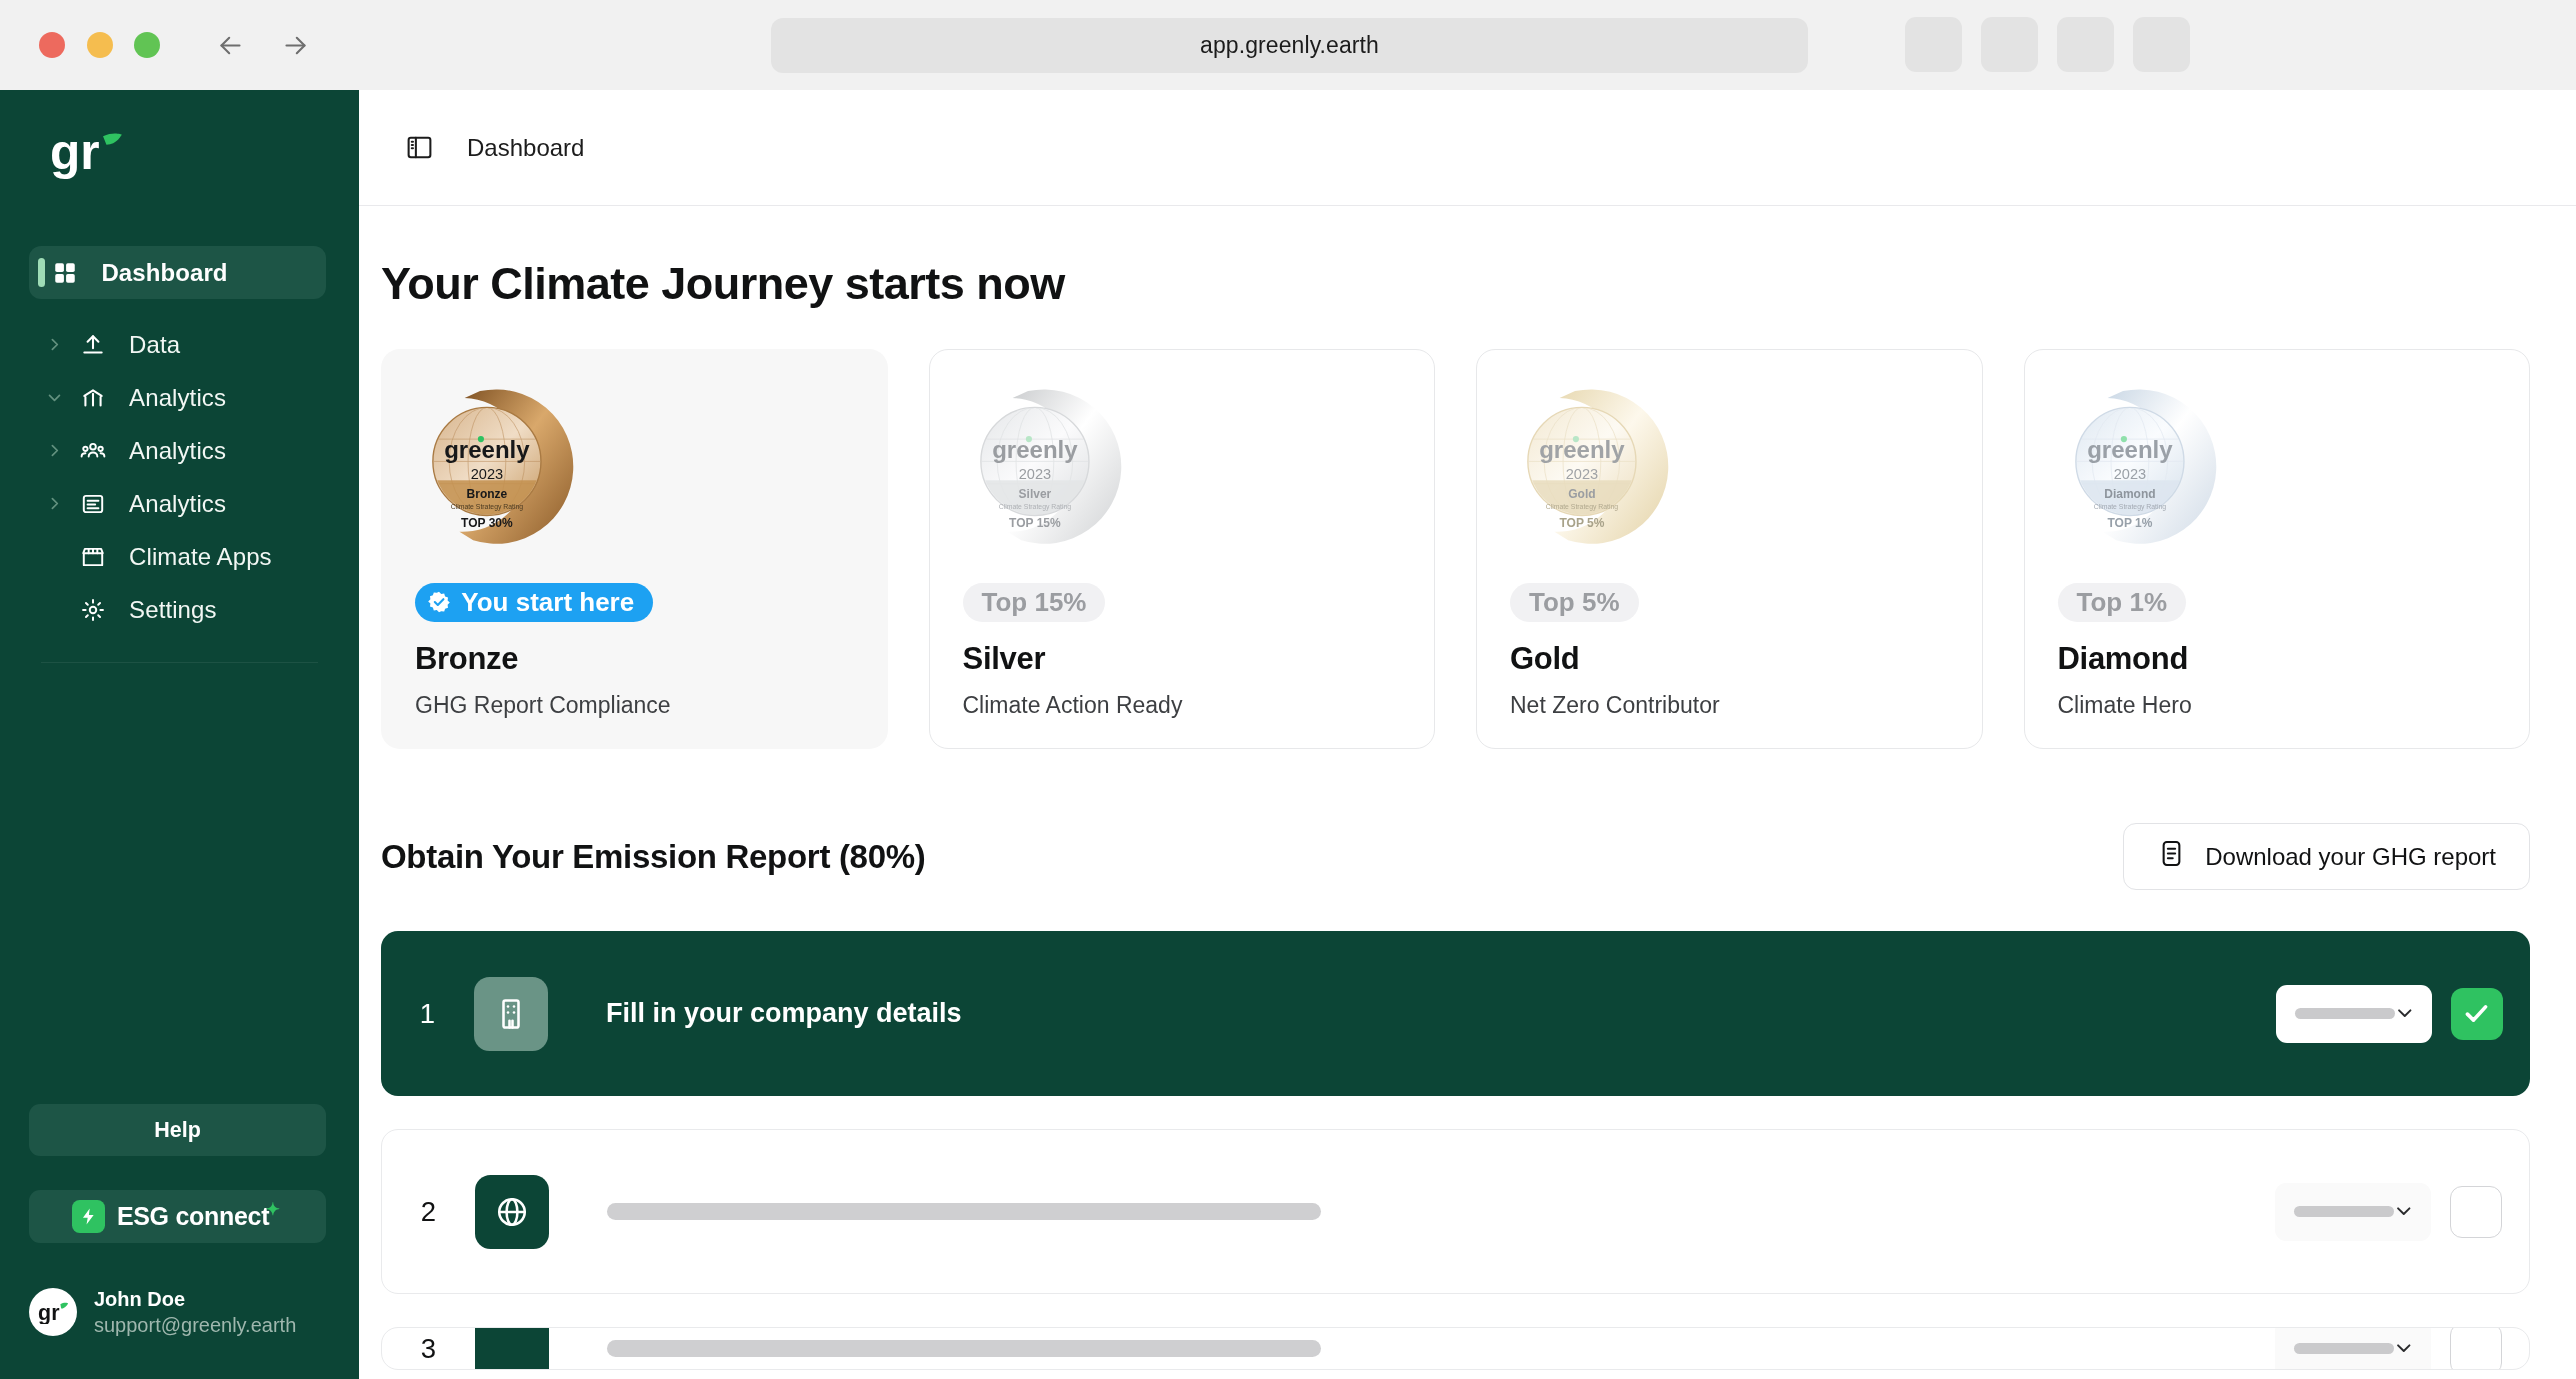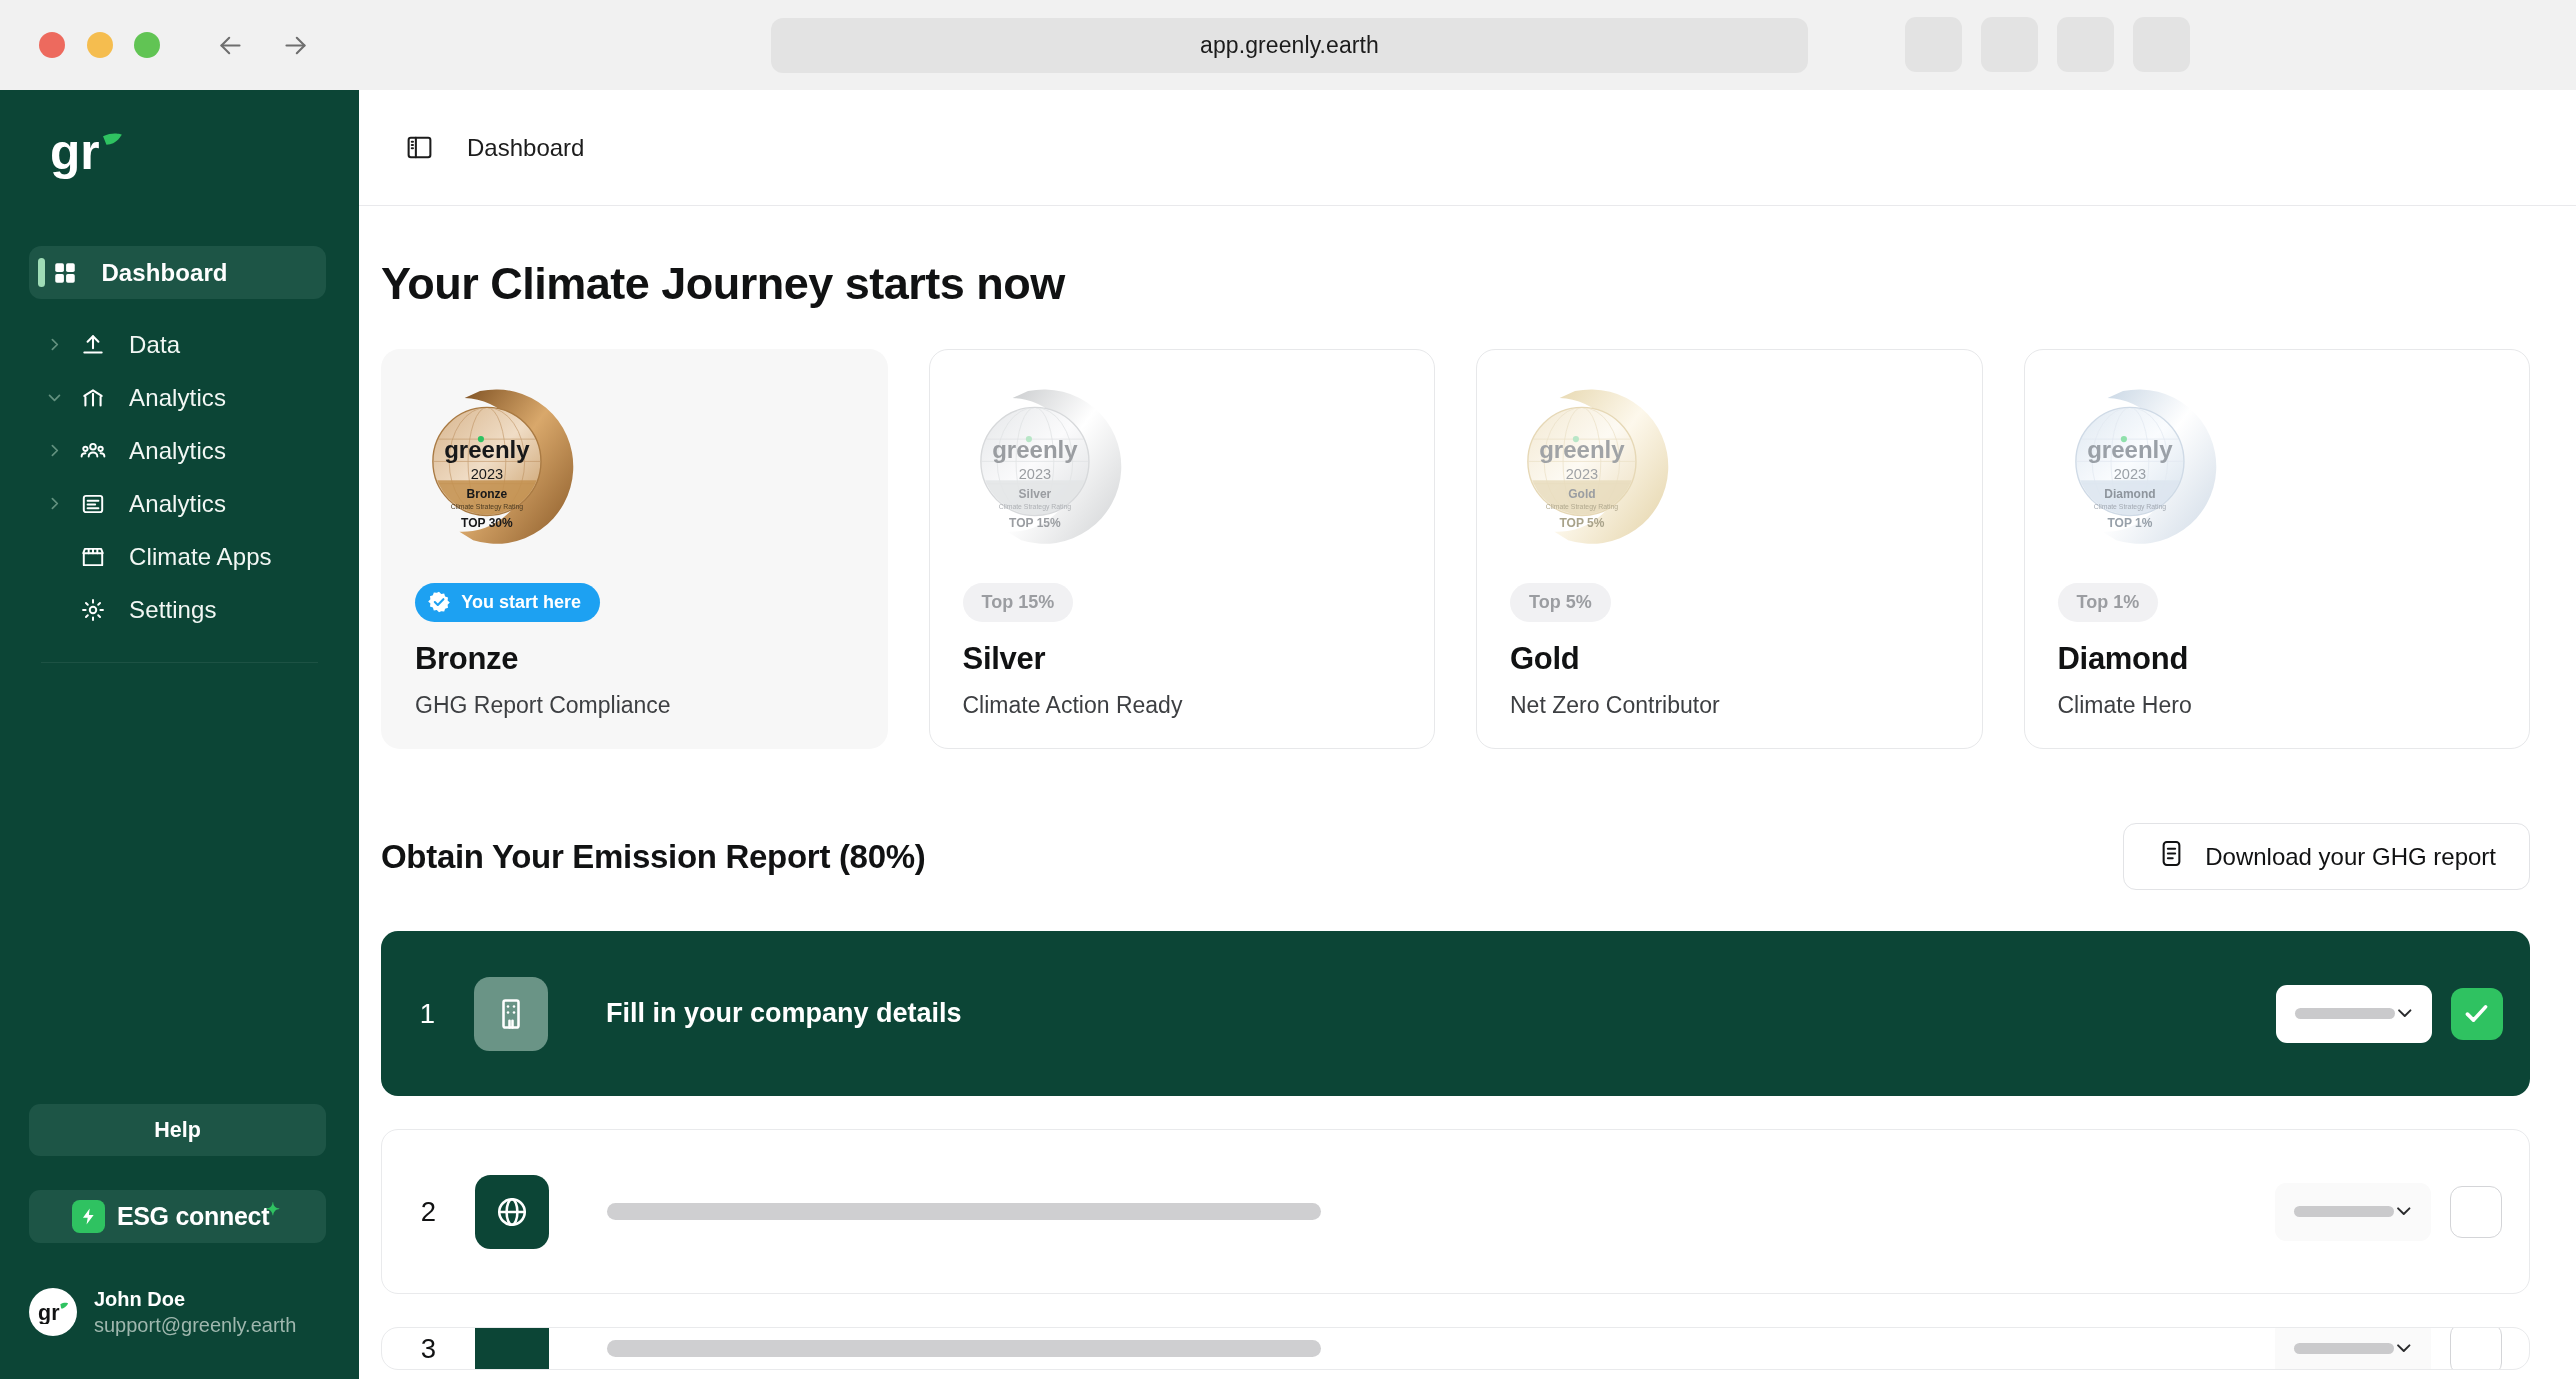--- a/index.html
+++ b/index.html
@@ -165,21 +165,21 @@
   }
   .card.highlight { background: #f7f7f7; border: 0.9px solid transparent; }
   .card.plain { background: #ffffff; border: 0.9px solid #e7e8ea; }
 
   .medal { width: 163px; height: 176px; margin-left: 5.2px; position: relative; }
   .medal svg { width: 163px; height: 176px; display: block; }
 
   .card-badge {
     display: inline-flex; align-items: center; gap: 10.3px;
     border-radius: 34px; padding: 0 19px; height: 39px;
-    font-size: 18px; font-weight: 700;
+    font-size: 26px; font-weight: 700;
     margin-top: 27.5px;
   }
   .card-badge.start { background: #1da1f2; color: #ffffff; padding-left: 12px; }
   .card-badge.rank { background: #f1f1f3; color: #9b9da1; font-weight: 600; }
   .card-badge .chk { width: 24px; height: 24px; }
 
   .card-name {
     font-size: 31px; font-weight: 700; color: #111213;
     margin-top: 19px; letter-spacing: -0.3px;
   }

